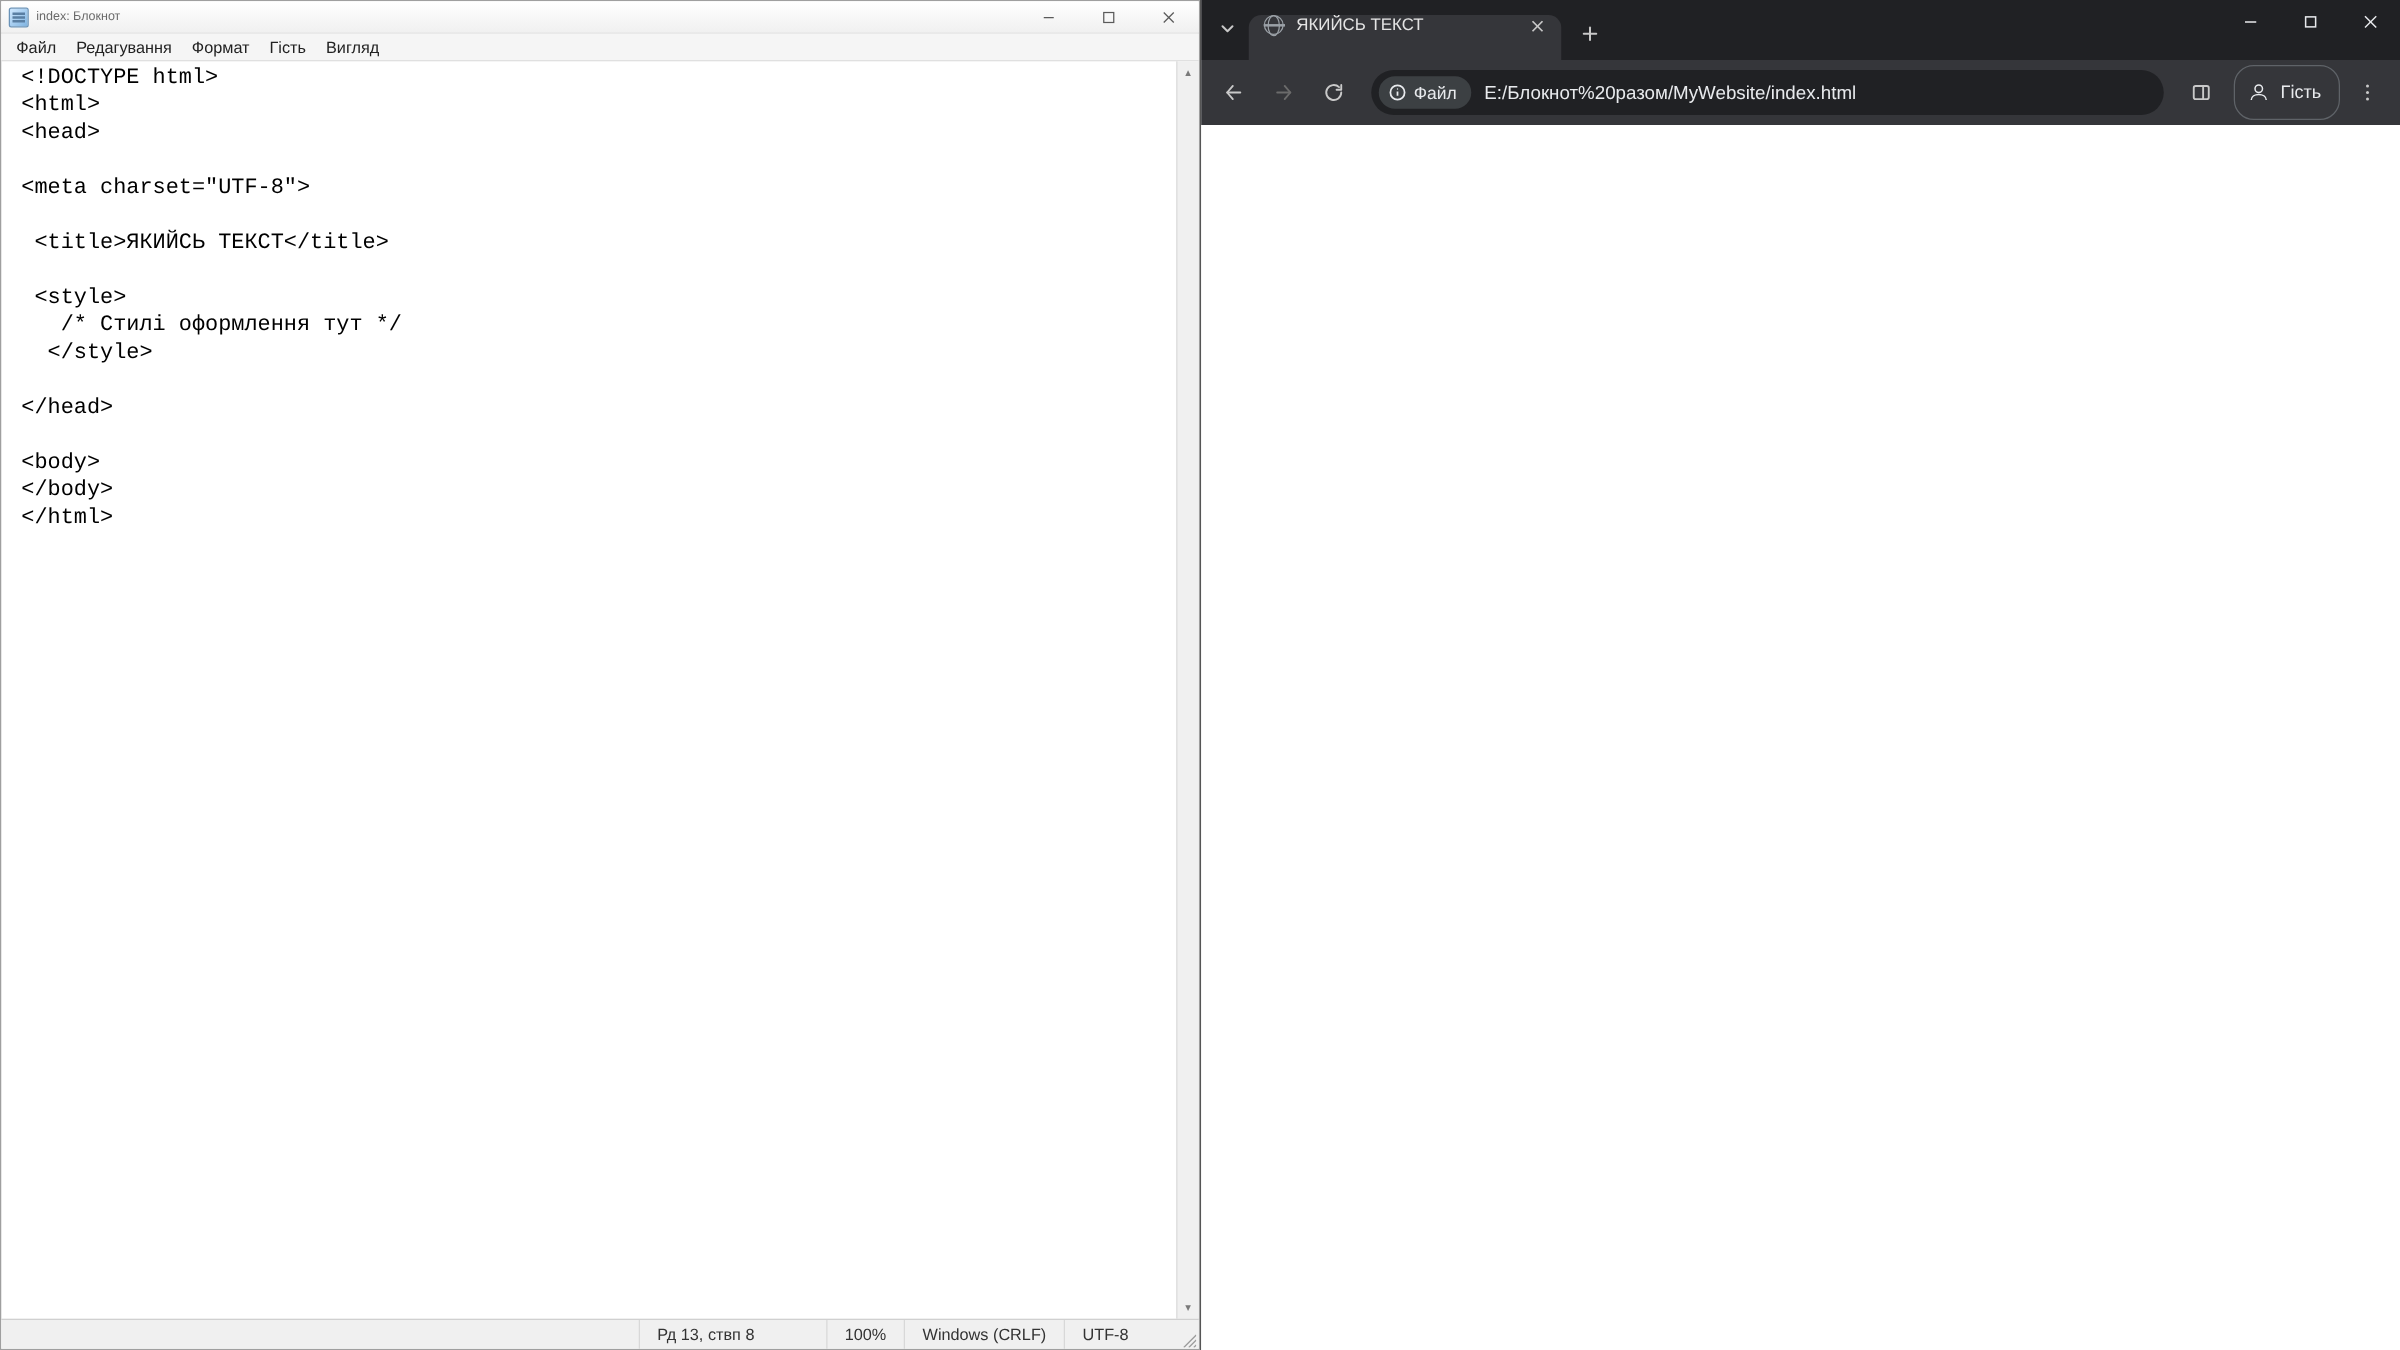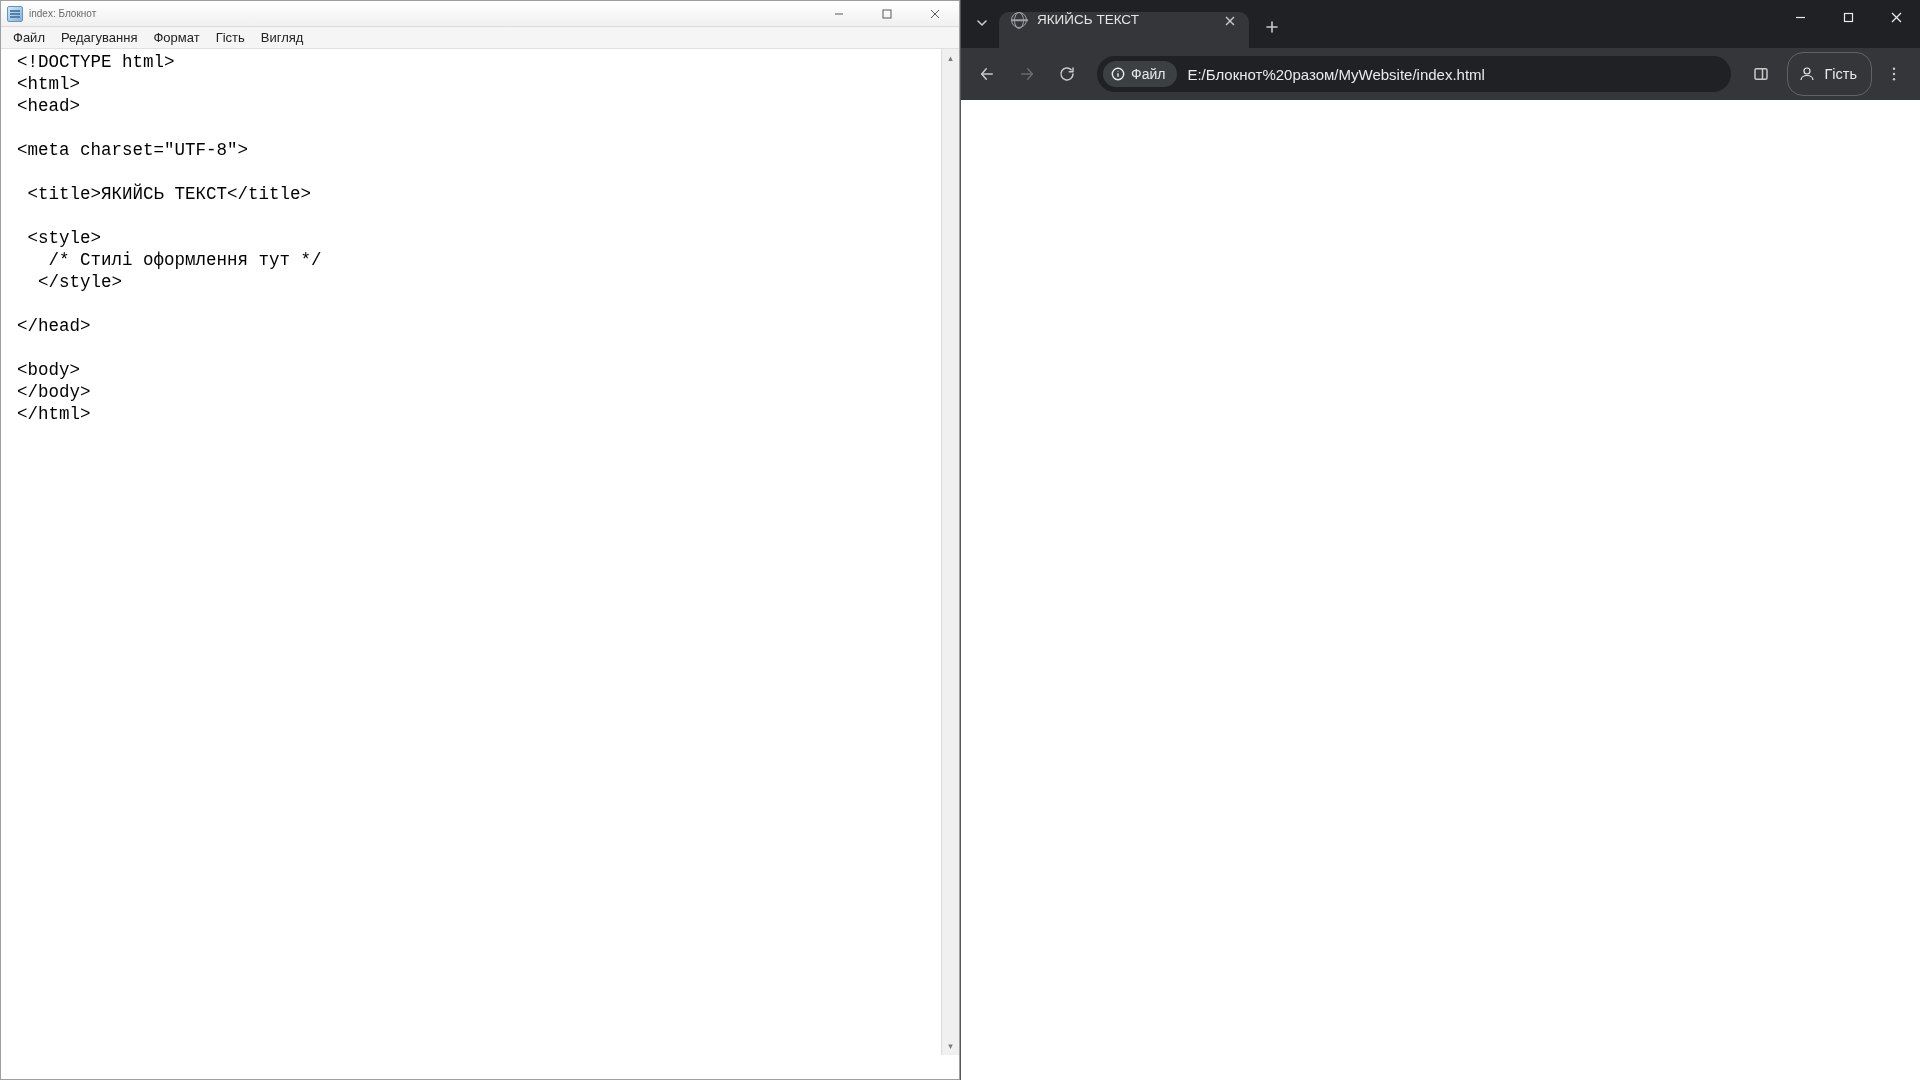--- a/index.html
+++ b/index.html
@@ -219,20 +219,34 @@
 &lt;body&gt;
 &lt;/body&gt;
 &lt;/html&gt;</div>
       <div class="np-scrollbar">
         <div class="np-scroll-arrow">▴</div>
         <div class="np-scroll-track"></div>
         <div class="np-scroll-arrow">▾</div>
       </div>
     </div>
 
+    <div class="np-statusbar">
+      <div class="np-status-spacer"></div>
+      <div class="np-status-cell first">Рд 13, ствп 8</div>
+      <div class="np-status-cell zoom">100%</div>
+      <div class="np-status-cell eol">Windows (CRLF)</div>
+      <div class="np-status-cell enc">UTF-8</div>
+      <div class="np-resize">
+        <svg viewBox="0 0 12 12">
+          <line x1="2" y1="12" x2="12" y2="2"></line>
+          <line x1="6" y1="12" x2="12" y2="6"></line>
+          <line x1="10" y1="12" x2="12" y2="10"></line>
+        </svg>
+      </div>
+    </div>
   </div>
 
   <div class="chrome">
     <div class="chrome-tabstrip">
       <div class="tab-dropdown">
         <svg width="14" height="14" viewBox="0 0 14 14">
             <polyline points="3,5 7,9 11,5" fill="none" stroke="#c8c8c8" stroke-width="1.6" stroke-linecap="round" stroke-linejoin="round"></polyline>
           </svg>
       </div>
       <div class="chrome-tab">

